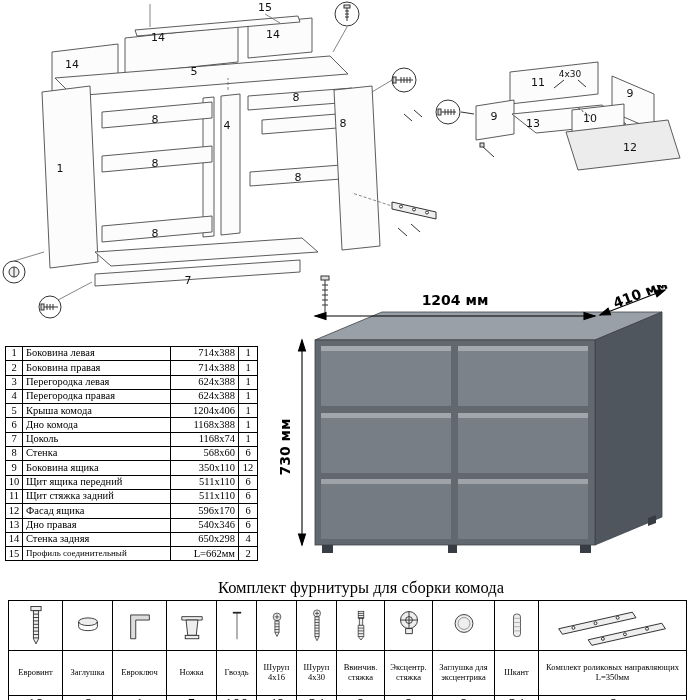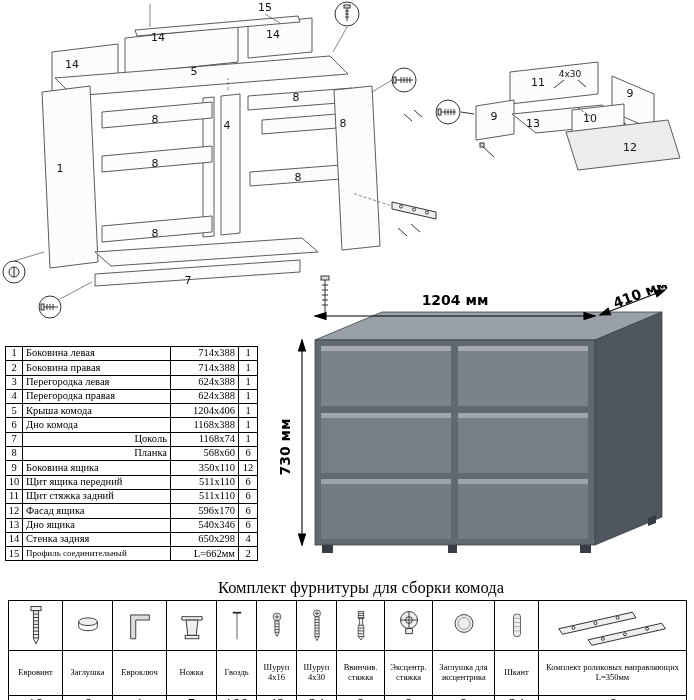--- a/index.html
+++ b/index.html
@@ -11,21 +11,21 @@
   #dresser{left:280px;top:285px}
 
   .dlabel{font:11px "DejaVu Sans",sans-serif;fill:#111}
   .dlabel.small{font-size:9px}
   .dim{font:bold 14px "DejaVu Sans",sans-serif;fill:#000}
 
   .parts-table{position:absolute;left:5px;top:346px;border-collapse:collapse}
   .parts-table td{border:1px solid #000;font-size:10.5px;line-height:1;height:14.3px;padding:0 3px;white-space:nowrap}
   .parts-table td.num{width:17px;text-align:center;padding:0}
   .parts-table td.name{width:148px;text-align:left}
-  .parts-table td.name.center{text-align:right}
+  .parts-table td.name.center{text-align:left}
   .parts-table td.name.tight{font-size:9px}
   .parts-table td.size{width:68px;text-align:right}
   .parts-table td.qty{width:19px;text-align:center;padding:0}
 
   .hw-title{position:absolute;left:14px;top:578px;width:694px;text-align:center;
             font:16.5px "Liberation Serif",serif;color:#000}
 
   .hw-table{position:absolute;left:8px;top:600px;border-collapse:collapse;table-layout:fixed}
   .hw-table td{border:1px solid #000;text-align:center;vertical-align:middle;padding:0;overflow:hidden}
   .hw-icon-cell{height:50px}
@@ -251,21 +251,21 @@
         <td class="qty">1</td>
       </tr>
       <tr>
         <td class="num">7</td>
         <td class="name center">Цоколь</td>
         <td class="size">1168x74</td>
         <td class="qty">1</td>
       </tr>
       <tr>
         <td class="num">8</td>
-        <td class="name center">Планка</td>
+        <td class="name center">Стенка</td>
         <td class="size">568x60</td>
         <td class="qty">6</td>
       </tr>
       <tr>
         <td class="num">9</td>
         <td class="name">Боковина ящика</td>
         <td class="size">350x110</td>
         <td class="qty">12</td>
       </tr>
       <tr>
@@ -281,21 +281,21 @@
         <td class="qty">6</td>
       </tr>
       <tr>
         <td class="num">12</td>
         <td class="name">Фасад ящика</td>
         <td class="size">596x170</td>
         <td class="qty">6</td>
       </tr>
       <tr>
         <td class="num">13</td>
-        <td class="name">Дно ящика</td>
+        <td class="name">Дно правая</td>
         <td class="size">540x346</td>
         <td class="qty">6</td>
       </tr>
       <tr>
         <td class="num">14</td>
         <td class="name">Стенка задняя</td>
         <td class="size">650x298</td>
         <td class="qty">4</td>
       </tr>
       <tr>

